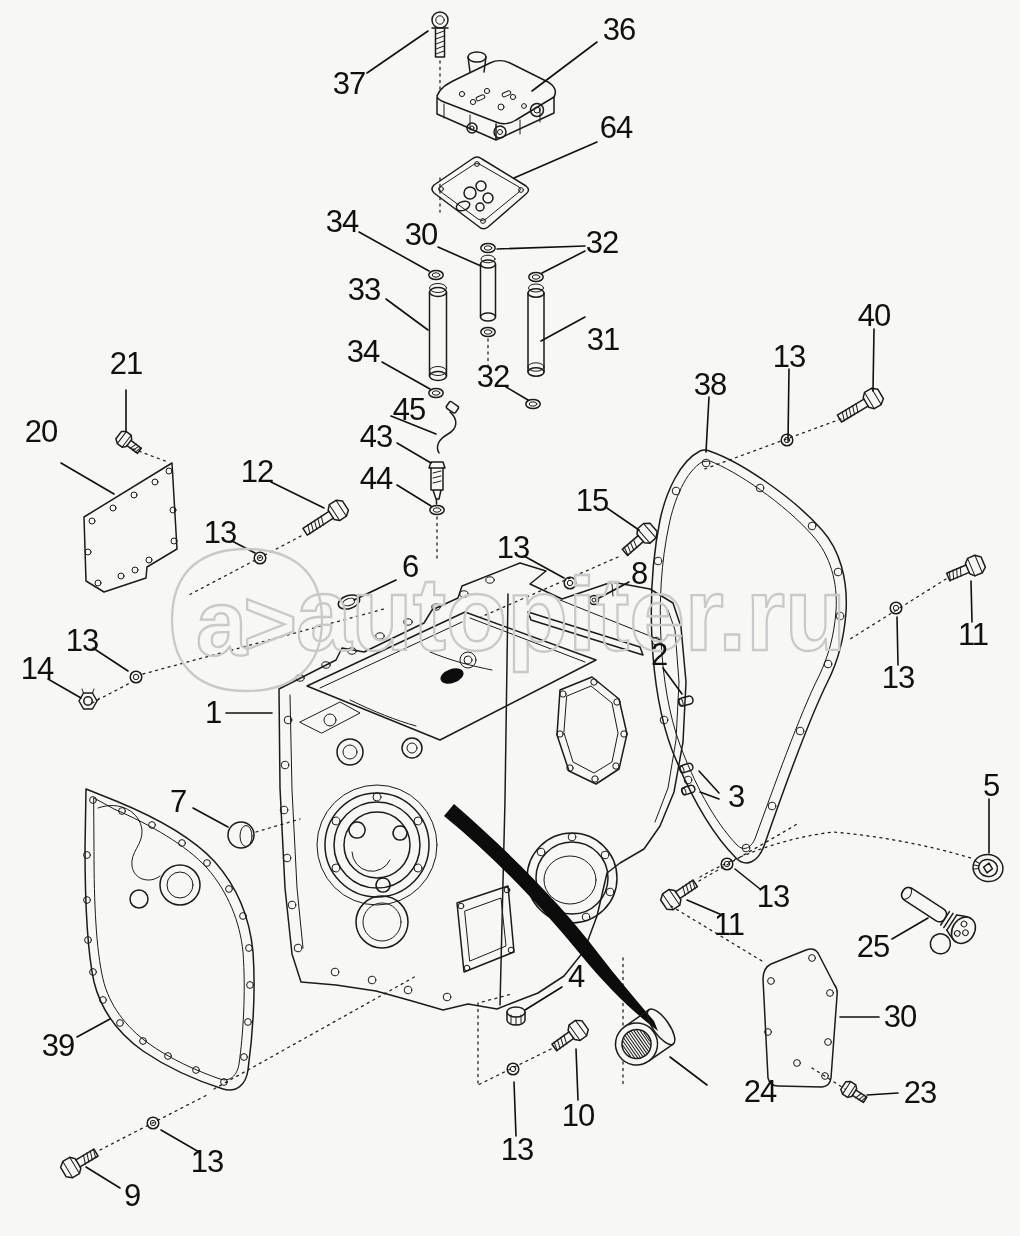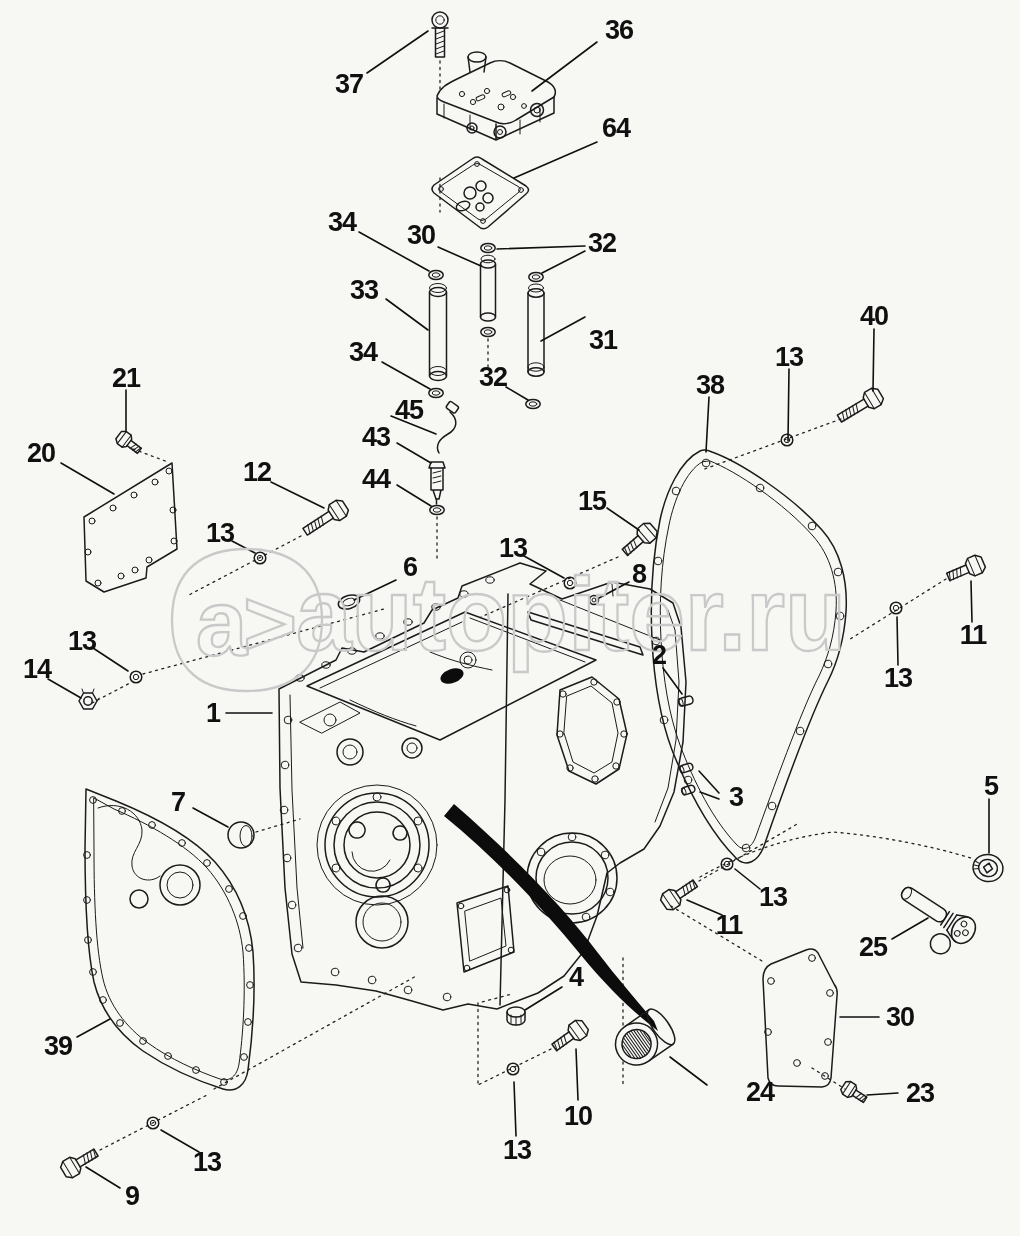--- a/index.html
+++ b/index.html
@@ -13,21 +13,21 @@
   .d{stroke:#1b1b1b;fill:none;stroke-width:1.5;stroke-linecap:round;stroke-linejoin:round;}
   .t{stroke:#1b1b1b;fill:none;stroke-width:1;stroke-linecap:round;}
   .ld{stroke:#101010;fill:none;stroke-width:1.6;stroke-linecap:round;}
   .dot{stroke:#222;fill:none;stroke-width:1.3;stroke-dasharray:2 4.5;stroke-linecap:round;}
   .blk{fill:#0c0c0c;stroke:none;}
   .bgfill{fill:#f7f7f4;}
   .wm{stroke:#c9c9c9;fill:none;stroke-width:2.3;}
   .wmtx{font-family:"Liberation Sans", sans-serif;font-weight:bold;fill:none;stroke:#c9c9c9;stroke-width:2.3;}
   .callout{
     position:absolute;transform:translate(-50%,-50%);
-    font-weight:bold;font-size:27px;color:#101010;letter-spacing:-1px;
+    font-weight:normal;font-size:31px;color:#101010;letter-spacing:-1px;
     user-select:none;white-space:nowrap;
   }
 </style>
 </head>
 <body>
 
 <div id="stage">
 <svg id="art" width="1020" height="1236" viewBox="0 0 1020 1236">
   <defs>
     <g id="boltM">
@@ -464,22 +464,22 @@
       <div class="callout" style="left: 342px; top: 222px;">34</div>
       <div class="callout" style="left: 421px; top: 235px;">30</div>
       <div class="callout" style="left: 602px; top: 243px;">32</div>
       <div class="callout" style="left: 364px; top: 290px;">33</div>
       <div class="callout" style="left: 603px; top: 308px; margin-top: 32px;">31</div>
       <div class="callout" style="left: 363px; top: 352px;">34</div>
       <div class="callout" style="left: 493px; top: 377px;">32</div>
       <div class="callout" style="left: 370px; top: 410px; margin-left: 39px;">45</div>
       <div class="callout" style="left: 376px; top: 437px;">43</div>
       <div class="callout" style="left: 376px; top: 479px;">44</div>
-      <div class="callout" style="left: 126px; top: 378px;">21</div>
-      <div class="callout" style="left: 41px; top: 453px;">20</div>
+      <div class="callout" style="left: 126px; top: 364px;">21</div>
+      <div class="callout" style="left: 41px; top: 432px;">20</div>
       <div class="callout" style="left: 257px; top: 472px;">12</div>
       <div class="callout" style="left: 592px; top: 501px;">15</div>
       <div class="callout" style="left: 874px; top: 316px;">40</div>
       <div class="callout" style="left: 789px; top: 357px;">13</div>
       <div class="callout" style="left: 710px; top: 385px;">38</div>
       <div class="callout" style="left: 513px; top: 548px;">13</div>
       <div class="callout" style="left: 410px; top: 567px;">6</div>
       <div class="callout" style="left: 639px; top: 574px;">8</div>
       <div class="callout" style="left: 220px; top: 533px;">13</div>
       <div class="callout" style="left: 82px; top: 641px;">13</div>

